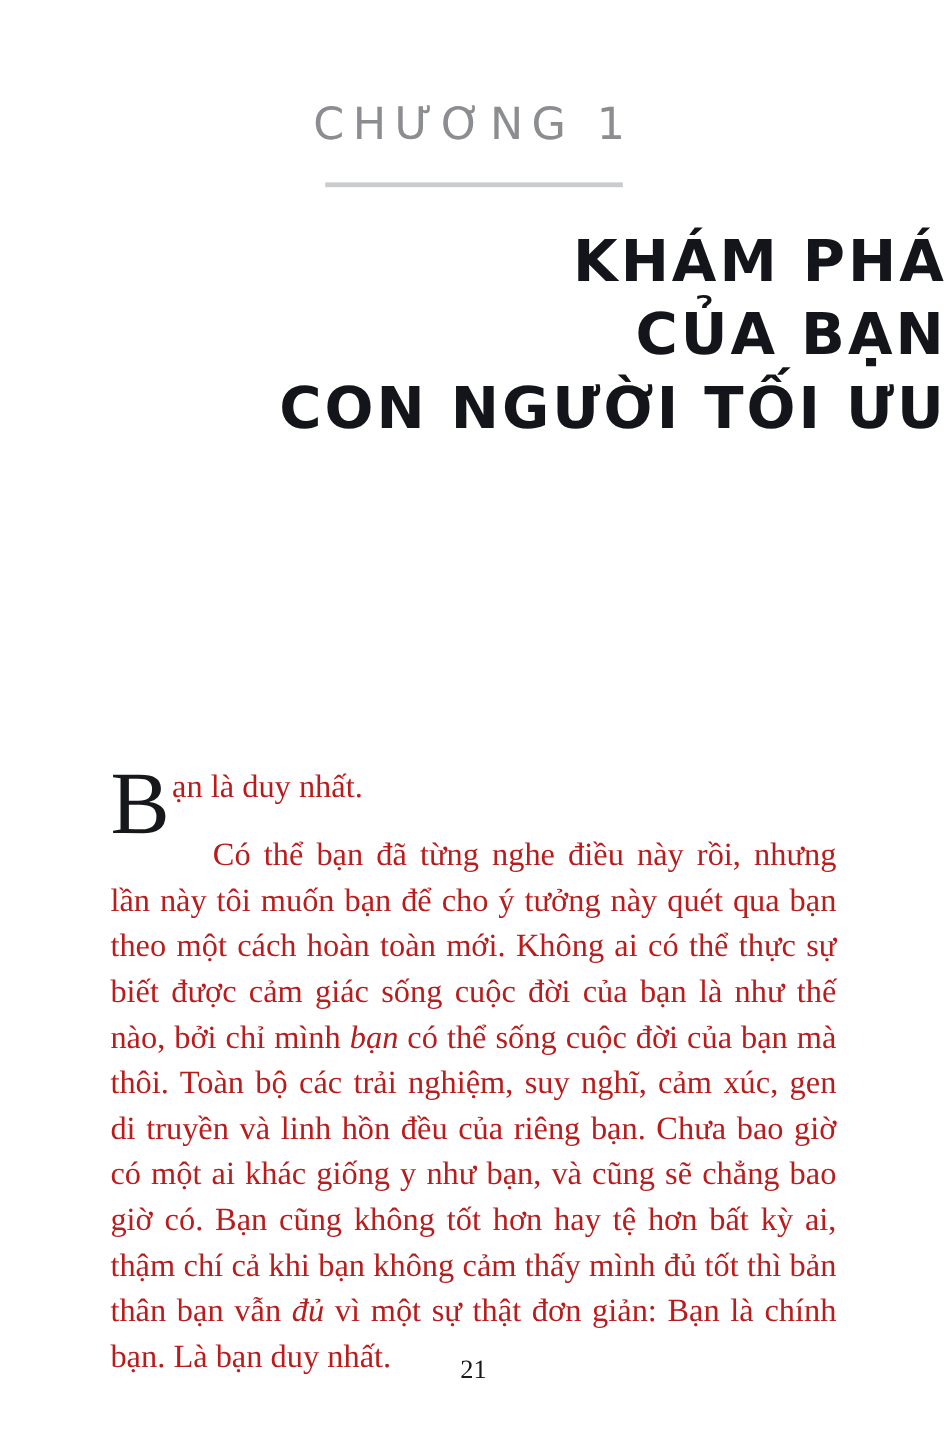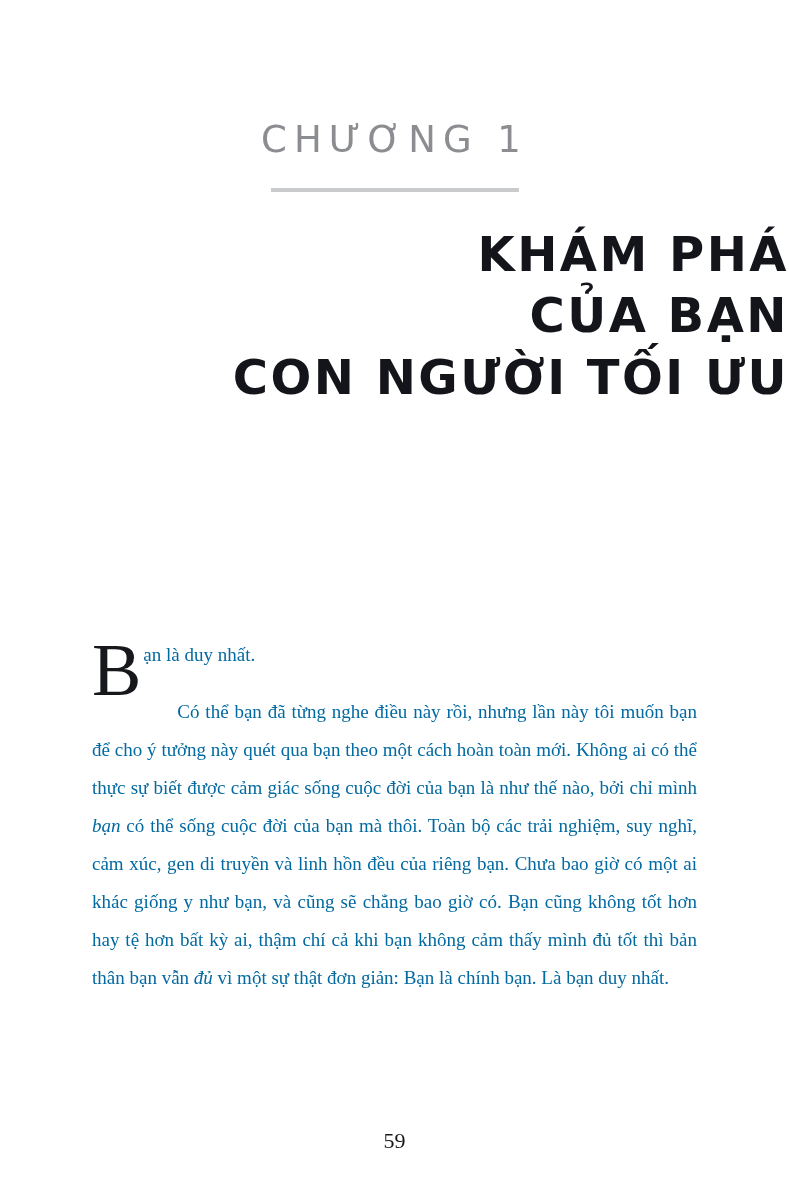--- a/index.html
+++ b/index.html
@@ -17,21 +17,21 @@
   .page {
     position: relative;
     width: 789px;
     height: 1200px;
     box-sizing: border-box;
   }
 
   
   .chapter-header {
     text-align: center;
-    padding-top: 120px;
+    padding-top: 84px;
   }
   .chapter-eyebrow {
     font-family: "DejaVu Sans", sans-serif;
     font-size: 37px;
     letter-spacing: 7px;
     color: #8b8d90;
     font-weight: 400;
     line-height: 1.1;
     text-transform: uppercase;
   }
@@ -58,25 +58,25 @@
 
   
   .body-block {
     position: absolute;
     left: 92px;
     right: 92px;
     top: 636px;
   }
   .body-para {
     font-family: "Liberation Serif", serif;
-    font-size: 19px;
+    font-size: 27px;
     line-height: 38px;
     text-align: justify;
     text-justify: inter-word;
-    color: #0369a1;
+    color: #b91c1c;
     margin: 0;
     hyphens: none;
   }
   .dropcap-wrap {
     position: relative;
   }
   .dropcap {
     float: left;
     font-family: "Liberation Serif", serif;
     font-size: 74px;
@@ -121,15 +121,15 @@
   </div>
 
   <div class="body-block">
     <div class="dropcap-wrap">
       <span class="dropcap">B</span>
       <p class="body-para"><span>ạn là duy nhất.</span></p>
       <p class="body-para para-indent"><span>Có thể bạn đã từng nghe điều này rồi, nhưng lần này tôi muốn bạn để cho ý tưởng này quét qua bạn theo một cách hoàn toàn mới. Không ai có thể thực sự biết được cảm giác sống cuộc đời của bạn là như thế nào, bởi chỉ mình </span><em class="it">bạn</em><span> có thể sống cuộc đời của bạn mà thôi. Toàn bộ các trải nghiệm, suy nghĩ, cảm xúc, gen di truyền và linh hồn đều của riêng bạn. Chưa bao giờ có một ai khác giống y như bạn, và cũng sẽ chẳng bao giờ có. Bạn cũng không tốt hơn hay tệ hơn bất kỳ ai, thậm chí cả khi bạn không cảm thấy mình đủ tốt thì bản thân bạn vẫn </span><em class="it">đủ</em><span> vì một sự thật đơn giản: Bạn là chính bạn. Là bạn duy nhất.</span></p>
     </div>
   </div>
 
-  <div class="folio">59</div>
+  <div class="folio">21</div>
 
 </div>
 
 </body></html>

